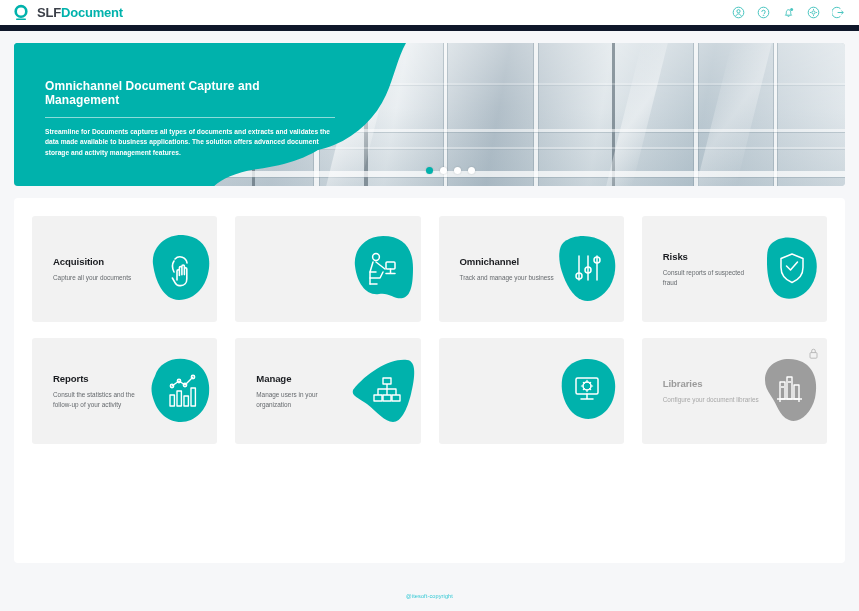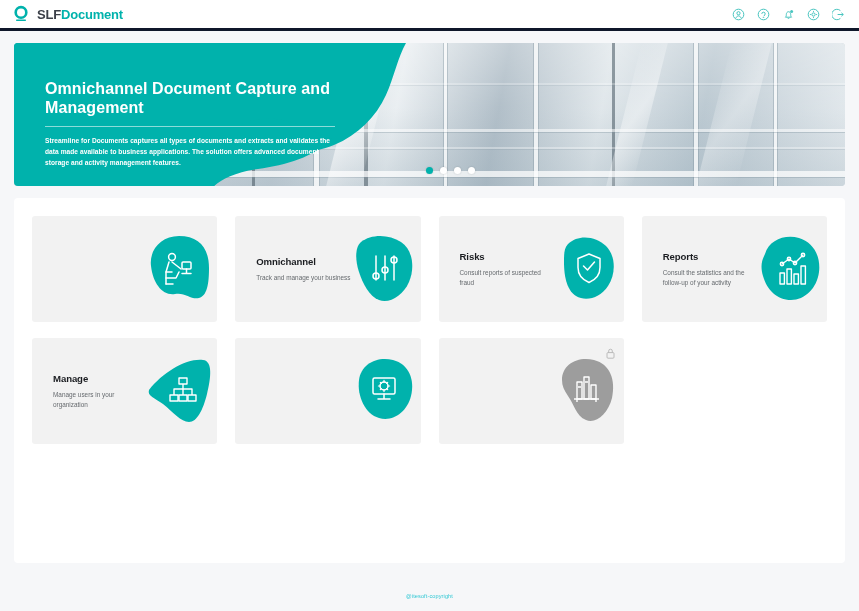--- a/index.html
+++ b/index.html
@@ -10,21 +10,21 @@
     overflow: hidden;
   }
 
   
   .header {
     height: 31px;
     background: #ffffff;
     display: flex;
     align-items: center;
     padding: 0 14px 0 12px;
-    border-bottom: 3px solid #0f172a;
+    border-bottom: 6px solid #0f172a;
     position: relative;
   }
   .brand { display: flex; align-items: center; gap: 7px; }
   .brand-mark { width: 18px; height: 18px; position: relative; flex: 0 0 auto; }
   .brand-text { font-size: 13px; font-weight: bold; letter-spacing: -0.2px; }
   .brand-text .slf { color: #3c4049; }
   .brand-text .doc { color: #00b2ac; }
 
   .header-actions {
     margin-left: auto;
@@ -84,21 +84,21 @@
   }
   .hero-blob svg { position: absolute; left: 0; top: 0; }
   .hero-content {
     position: absolute;
     left: 31px; top: 36px;
     width: 290px;
     color: #ffffff;
     z-index: 4;
   }
   .hero-title {
-    font-size: 16px;
+    font-size: 12px;
     font-weight: bold;
     letter-spacing: 0.1px;
     line-height: 1.2;
     padding-bottom: 9px;
     border-bottom: 1px solid rgba(255,255,255,0.55);
   }
   .hero-desc {
     margin-top: 9px;
     font-size: 6.6px;
     font-weight: bold;
@@ -291,20 +291,36 @@
     <span class="dot active"></span>
     <span class="dot"></span>
     <span class="dot"></span>
     <span class="dot"></span>
   </div>
 </div>
 
 <div class="panel">
   <div class="grid">
 
+    <div class="card">
+      <div class="card-text">
+        <div class="card-title">Acquisition</div>
+        <div class="card-sub">Capture all your documents</div>
+      </div>
+      <div class="card-visual">
+        <svg width="74" height="82" viewBox="0 0 74 82">
+          <path d="M12,36 C10,20 24,6 42,7 C60,8 70,22 68,40 C66,58 54,72 38,72 C22,72 14,52 12,36 Z" fill="#00b2ac"></path>
+          <g fill="none" stroke="#ffffff" stroke-width="1.6" stroke-linecap="round" stroke-linejoin="round">
+            <path d="M34,31 a7,7 0 0 1 12,4"></path>
+            <path d="M33,44 c-2-4-2-8 0-11"></path>
+            <path d="M36,52 l0,-9 c0-1.6 2.4-1.6 2.4,0 l0,4.4 l0,-7.6 c0-1.7 2.5-1.7 2.5,0 l0,7 l0,-8.6 c0-1.7 2.5-1.7 2.5,0 l0,8.4 l0,-5.6 c0-1.6 2.4-1.6 2.4,0 l0,10 c0,4-2.6,6.6-6,6.6 l-1.6,0 c-2,0-3.2-1.2-4.2-3 l-2.6-4.6"></path>
+          </g>
+        </svg>
+      </div>
+    </div>
 
     <div class="card">
       <div class="card-visual">
         <svg width="74" height="82" viewBox="0 0 74 82">
           <path d="M10,38 C8,22 20,8 38,8 C58,8 68,20 68,40 C68,56 66,68 58,70 C50,72 44,64 34,66 C22,68 12,56 10,38 Z" fill="#00b2ac"></path>
           <g fill="none" stroke="#ffffff" stroke-width="1.5" stroke-linecap="round" stroke-linejoin="round">
             <circle cx="31" cy="29" r="3.4"></circle>
             <path d="M28,34 l-3,10 l6,0"></path>
             <path d="M25,44 l0,12"></path>
             <path d="M25,50 l10,0 l3,-6"></path>
@@ -418,20 +434,24 @@
       </div>
     </div>
 
     <div class="card locked">
       <span class="lock-badge">
         <svg width="9" height="11" viewBox="0 0 9 11">
           <rect x="1" y="4.6" width="7" height="5.6" rx="1" fill="none" stroke="#b4b4b4" stroke-width="0.9"></rect>
           <path d="M2.7,4.6 l0,-1.6 a1.8,1.8 0 0 1 3.6,0 l0,1.6" fill="none" stroke="#b4b4b4" stroke-width="0.9"></path>
         </svg>
       </span>
+      <div class="card-text">
+        <div class="card-title">Libraries</div>
+        <div class="card-sub">Configure your document libraries</div>
+      </div>
       <div class="card-visual">
         <svg width="74" height="82" viewBox="0 0 74 82">
           <path d="M14,30 C14,14 30,6 46,10 C62,14 68,30 64,48 C60,64 48,74 38,70 C28,66 26,54 20,46 C16,40 14,36 14,30 Z" fill="#9d9d9d"></path>
           <g fill="none" stroke="#ffffff" stroke-width="1.4" stroke-linejoin="round">
             <rect x="29" y="32" width="5" height="17"></rect>
             <rect x="36" y="27" width="5" height="22"></rect>
             <rect x="43" y="35" width="5" height="14"></rect>
             <line x1="26" y1="49" x2="51" y2="49"></line>
             <line x1="29" y1="49" x2="29" y2="52"></line>
             <line x1="48" y1="49" x2="48" y2="52"></line>

